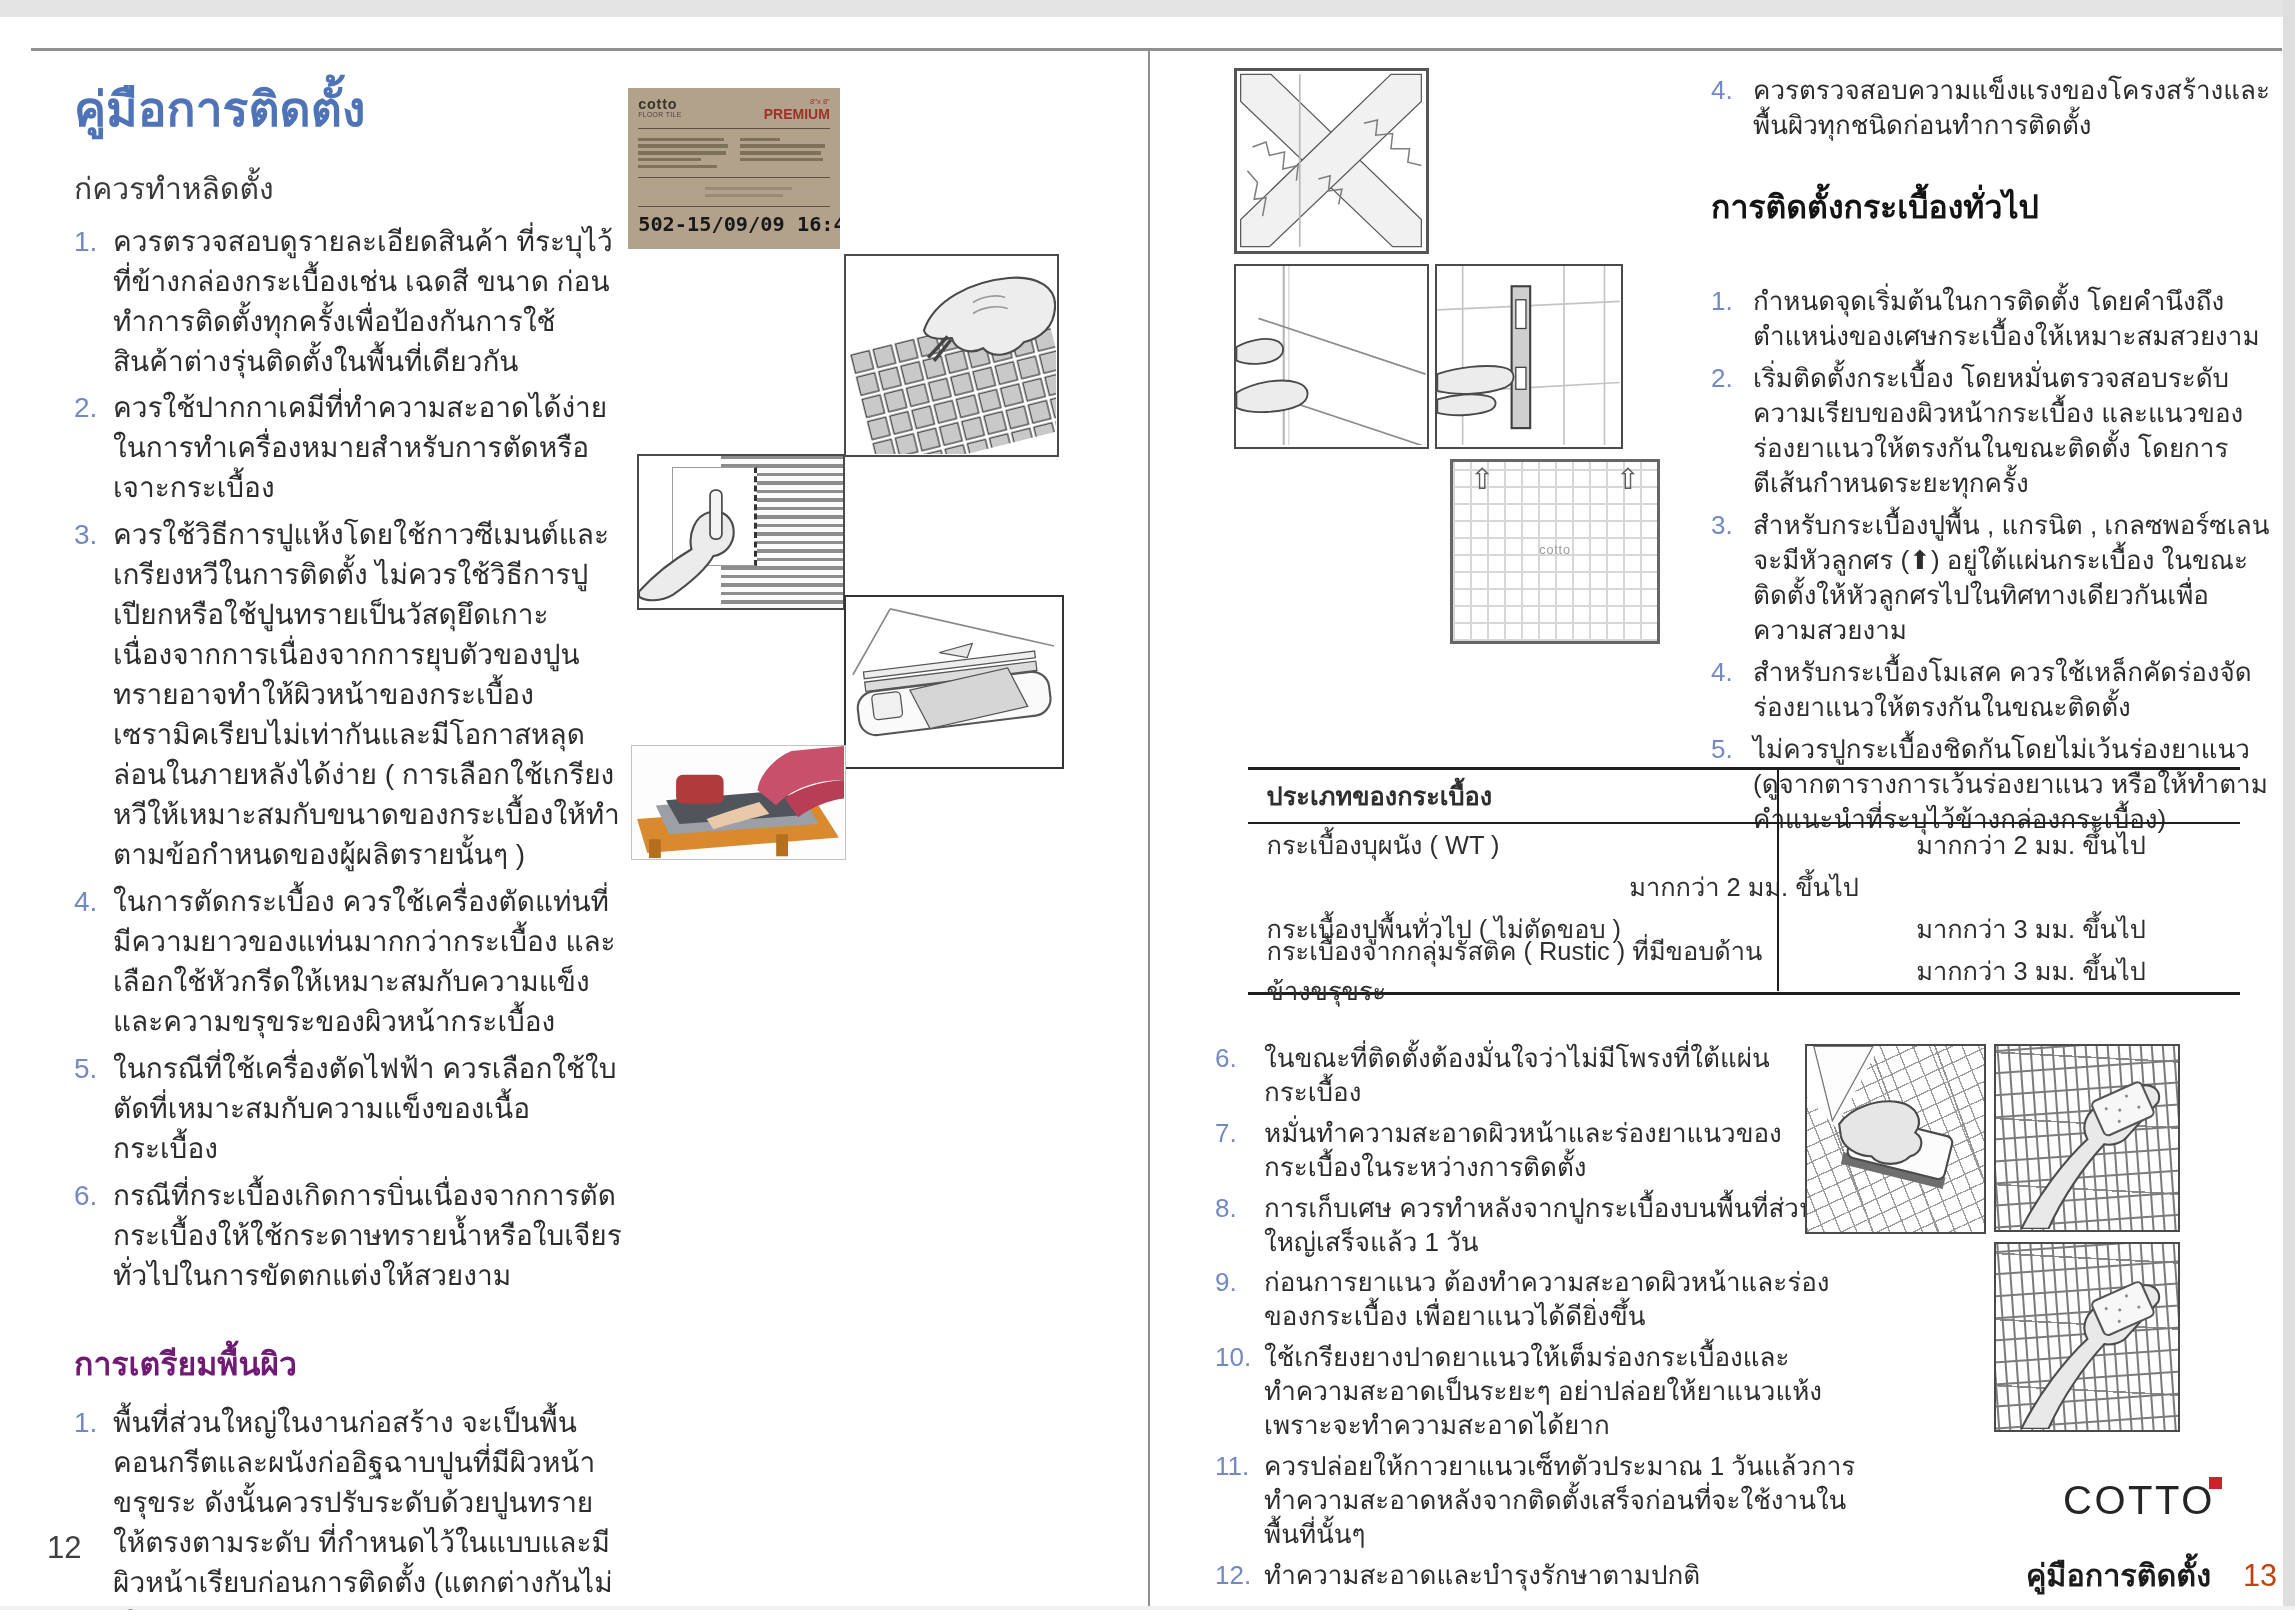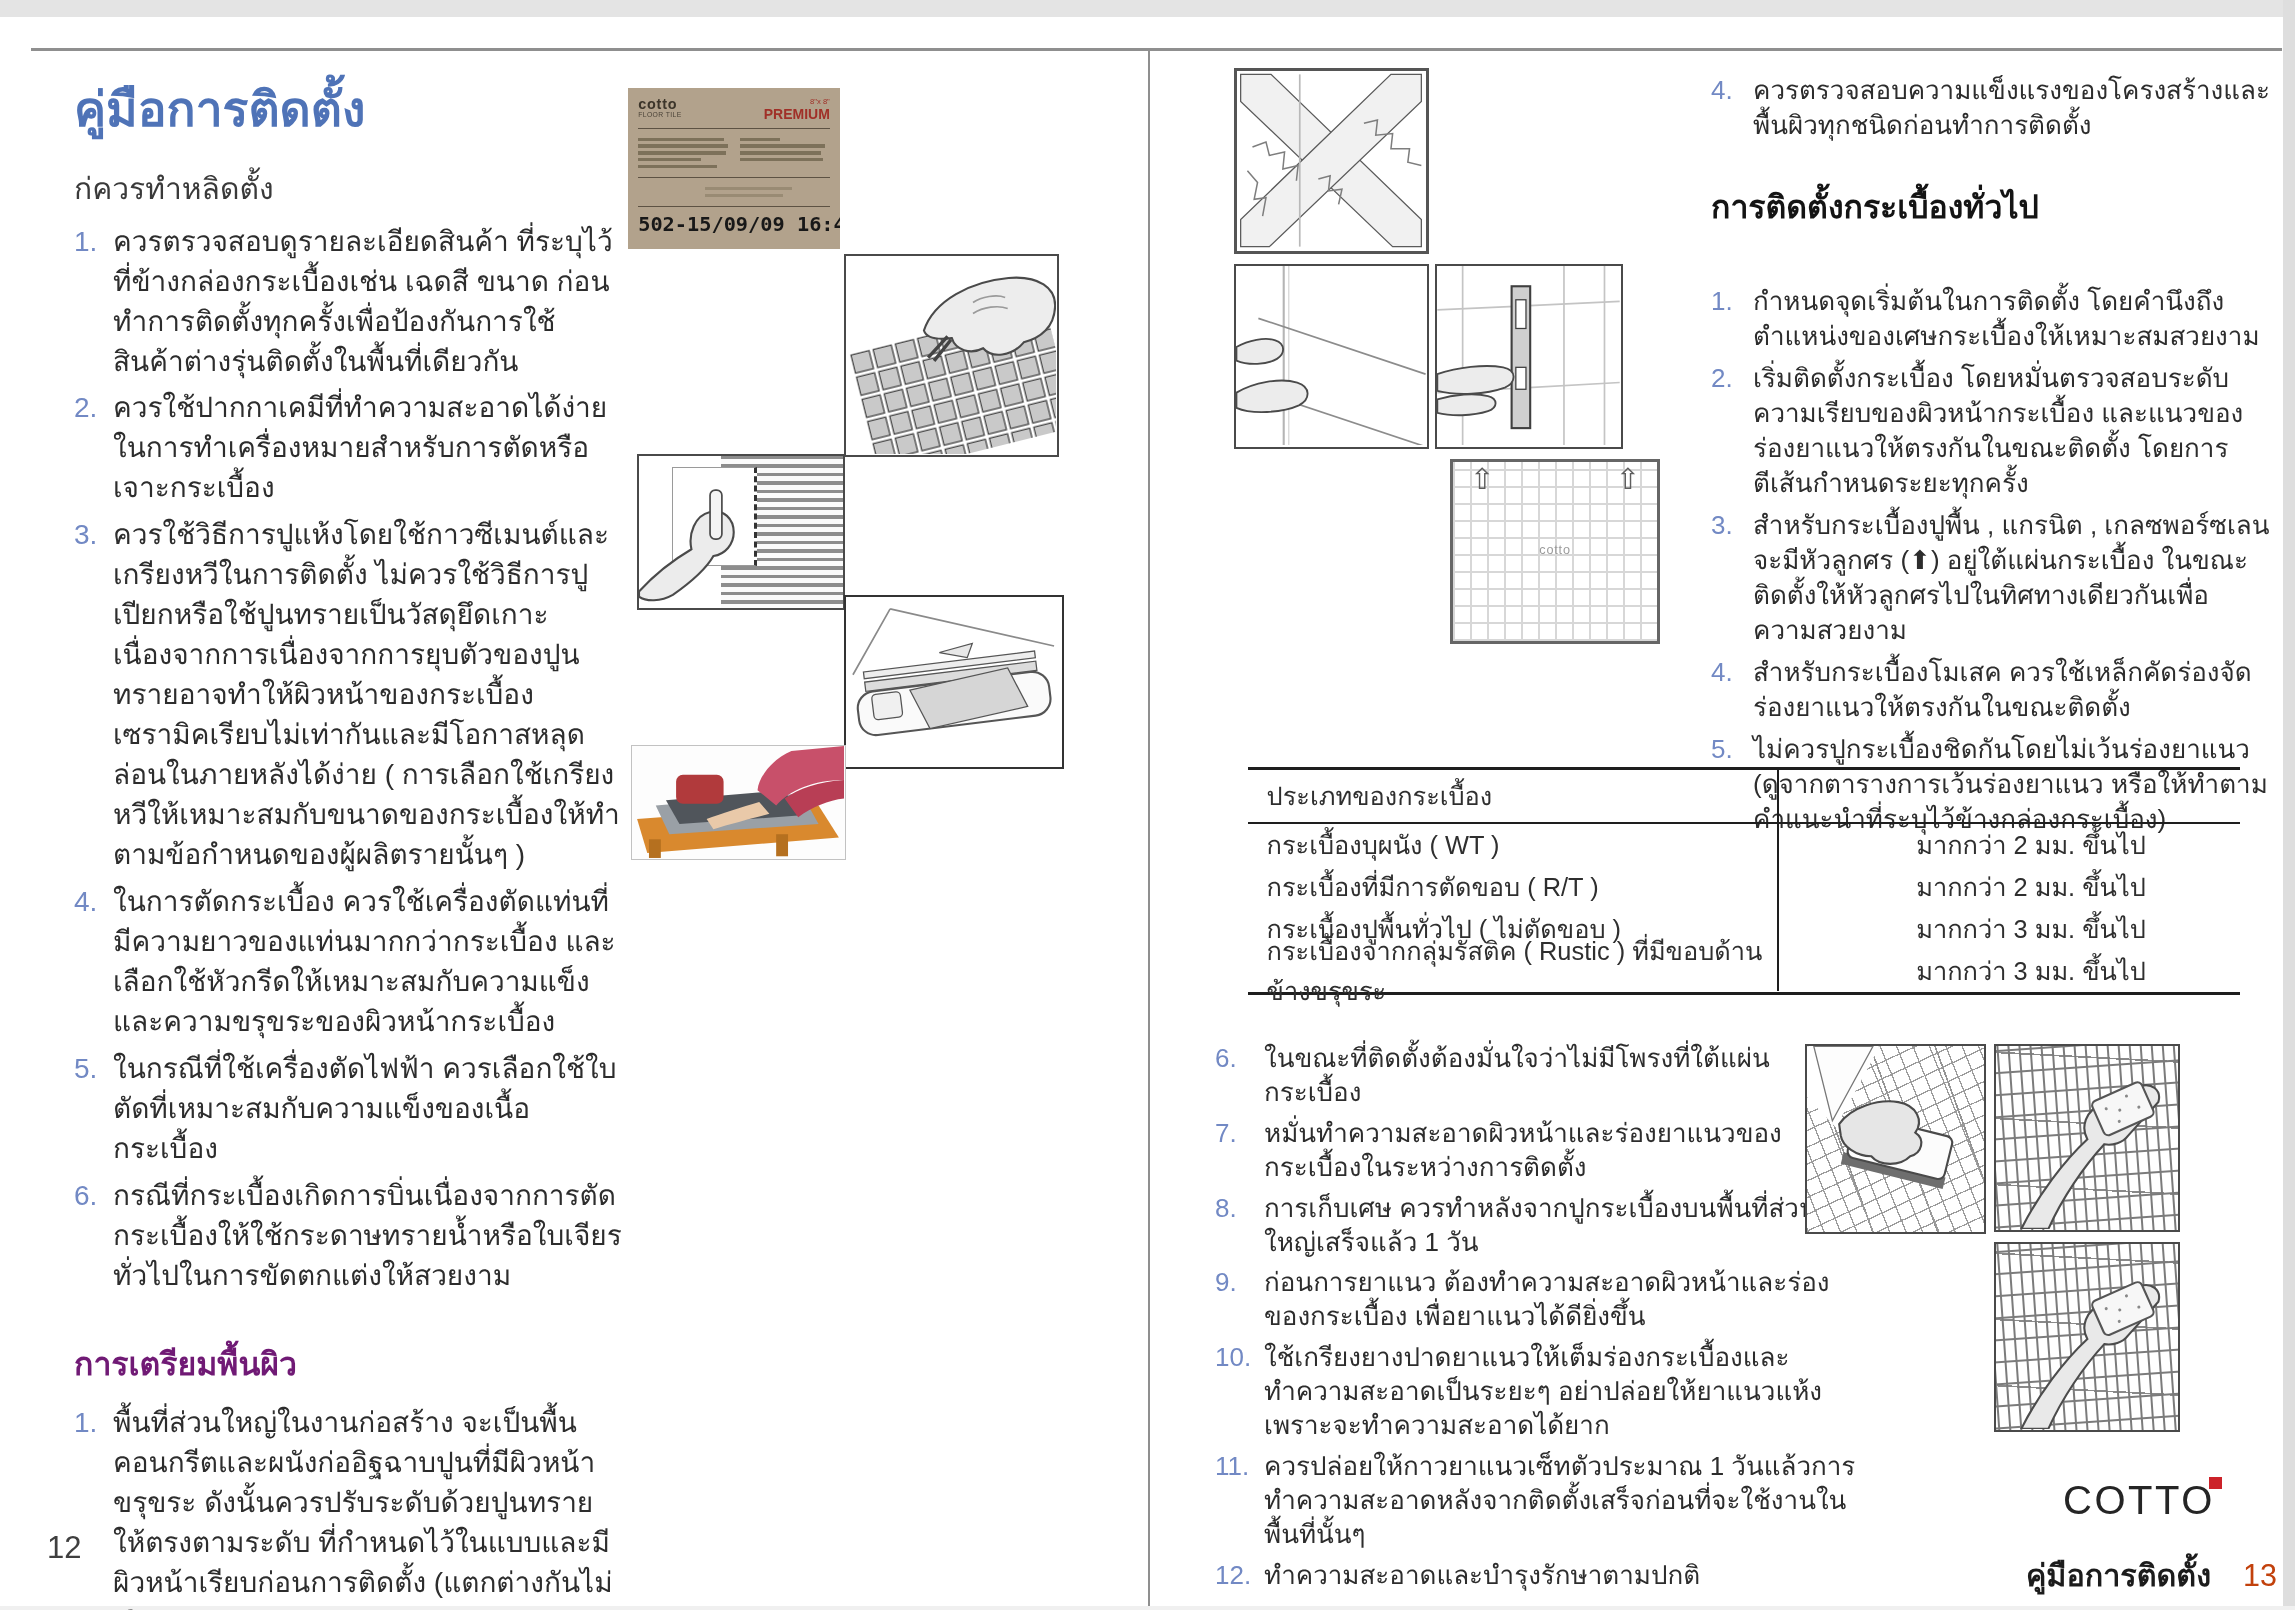--- a/index.html
+++ b/index.html
@@ -26,21 +26,21 @@
   .rcol-top{font-size:26px;line-height:35px;}
   .rcol-top .num{flex-basis:42px;}
   .rcol-bot{font-size:26px;line-height:34px;}
   .rcol-bot .num{flex-basis:49px;}
   .pageno{font-size:31px;color:#3f3f3f;}
 
   
   .gtable{left:1248px;top:767px;width:992px;font-size:25.4px;color:#2f2f2f;}
   .gtable .hr{height:2.5px;background:#1e1e1e;}
   .gtable .row{display:flex;align-items:center;position:relative;}
-  .gtable .row.head{height:52px;font-weight:normal;}
+  .gtable .row.head{height:52px;font-weight:bold;}
   .gtable .row.body{height:42px;gap:44px;}
   .gtable .c1{flex:0 0 530px;padding-left:18.6px;box-sizing:border-box;}
   .gtable .c2{flex:1;text-align:center;}
   .gtable-divider{left:1777px;top:767px;width:1.7px;height:224px;background:#1e1e1e;}
 
   
   .frame{box-sizing:border-box;border:2.5px solid #4a4a4a;background:#fff;overflow:hidden;}
   .frame.heavy{border-width:3.4px;border-color:#555;}
 
   
@@ -316,21 +316,20 @@
     <div class="hr"></div>
     <div class="row head">
       <div class="c1">ประเภทของกระเบื้อง</div>
     </div>
     <div class="hr"></div>
     <div class="row body">
       <div class="c1">กระเบื้องบุผนัง ( WT )</div>
       <div class="c2">มากกว่า 2 มม. ขึ้นไป</div>
     </div>
     <div class="row body">
-      <div class="c1">กระเบื้องที่มีการตัดขอบ ( R/T )</div>
       <div class="c2">มากกว่า 2 มม. ขึ้นไป</div>
     </div>
     <div class="row body">
       <div class="c1">กระเบื้องปูพื้นทั่วไป ( ไม่ตัดขอบ )</div>
       <div class="c2">มากกว่า 3 มม. ขึ้นไป</div>
     </div>
     <div class="row body">
       <div class="c1">กระเบื้องจากกลุ่มรัสติค ( Rustic ) ที่มีขอบด้านข้างขรุขระ</div>
       <div class="c2">มากกว่า 3 มม. ขึ้นไป</div>
     </div>

